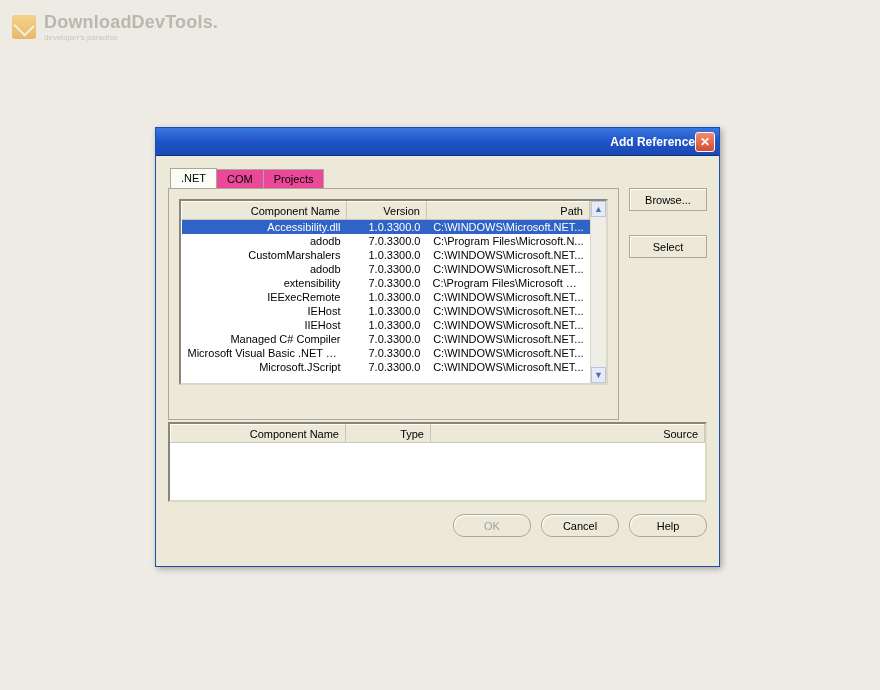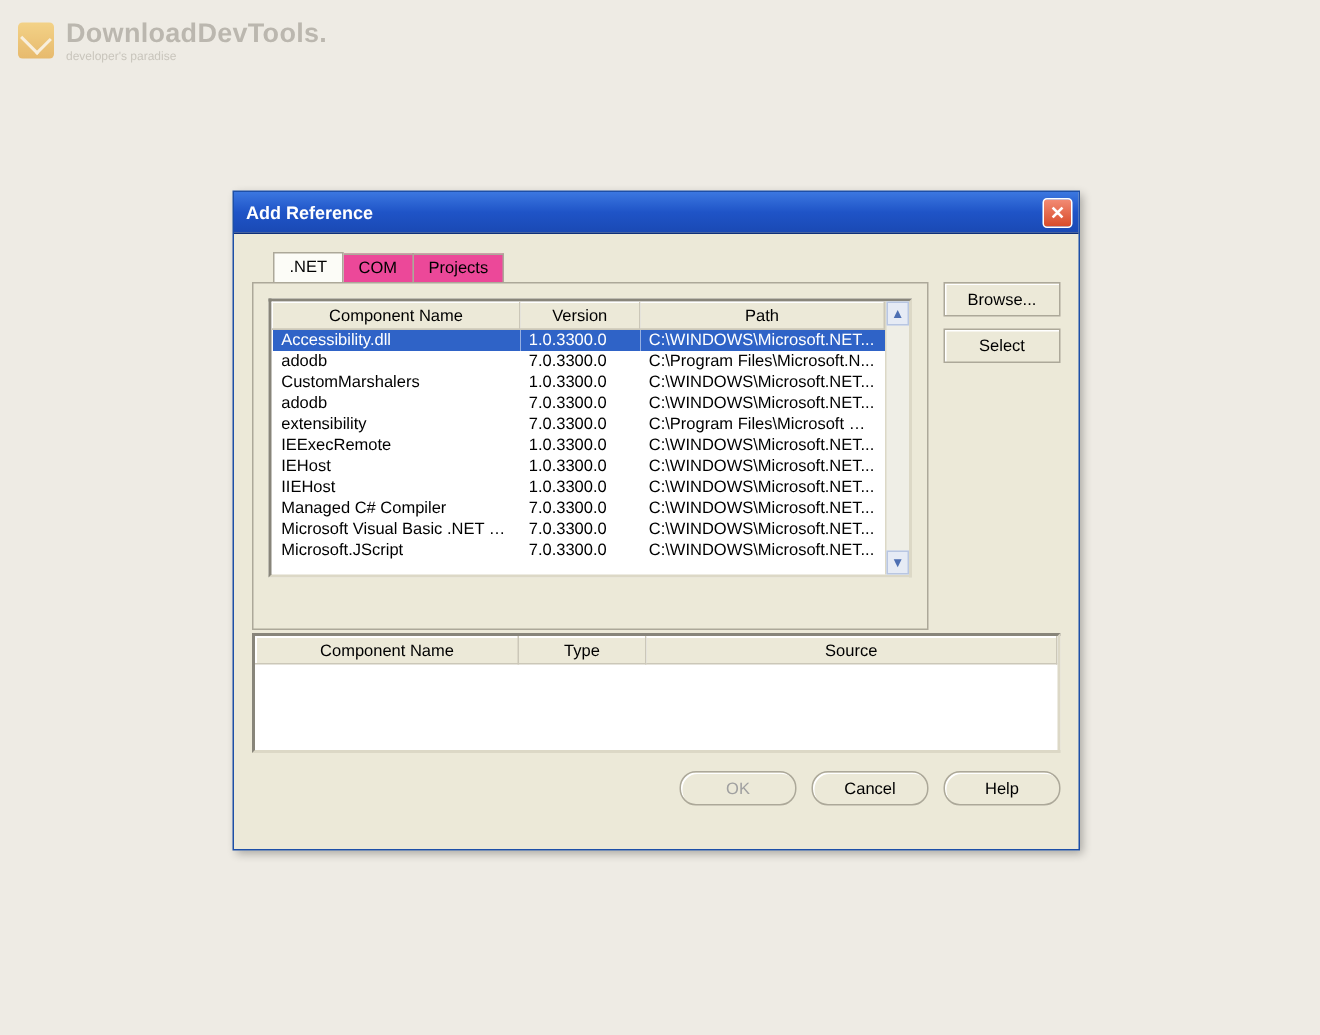--- a/index.html
+++ b/index.html
@@ -45,37 +45,38 @@
     box-shadow: 2px 2px 6px rgba(0,0,0,.3);
     display: flex; flex-direction: column;
   }
   .titlebar {
     height: 28px;
     background: linear-gradient(#3b77e0, #1f54c7 50%, #1a49b4);
     display:flex; align-items:center;
     padding: 0 4px 0 8px;
     color:#fff; font-weight:bold; font-size:12px;
     border-bottom:1px solid #0d2f7a;
+    text-align:right;
   }
   .titlebar .title { flex:1; }
   .closebtn {
     width:20px; height:20px;
     background: linear-gradient(#f28b74, #d84b2a);
     border:1px solid #fff;
     border-radius:3px;
     display:flex; align-items:center; justify-content:center;
     color:#fff; font-weight:bold; font-size:12px;
     cursor:pointer;
   }
   .dlgbody { flex:1; padding: 10px 12px 8px 12px; display:flex; flex-direction:column; }
 
   .upper { display:flex; gap:10px; }
 
   .tabhost { flex:1; }
-  .tabstrip { display:flex; align-items:flex-end; height:22px; margin-left:14px; }
+  .tabstrip { display:flex; align-items:flex-end; height:22px; margin-left:2px; }
   .tab {
     padding: 3px 10px 3px 10px;
     border:1px solid #aca899;
     border-bottom:none;
     background:#ec4899;
     margin-right:-1px;
     font-size:11px;
     cursor:pointer;
     position:relative;
   }
@@ -88,49 +89,49 @@
   }
   .listbox {
     border:2px inset #dcd8c6;
     background:#fff;
     height:186px;
     display:flex;
   }
   .listtable { flex:1; overflow:hidden; }
   table { border-collapse:collapse; width:100%; table-layout:fixed; }
   thead th {
-    text-align:center; font-weight:normal; font-size:11px;
+    text-align:right; font-weight:normal; font-size:11px;
     background:#ece9d8;
     border:1px solid #cbc7b8;
     border-top:1px solid #fff; border-left:1px solid #fff;
     padding:2px 6px;
     height:18px;
     white-space:nowrap; overflow:hidden;
   }
   tbody td {
     font-size:11px; padding:0 6px; height:14px;
-    white-space:nowrap; overflow:hidden; text-overflow:ellipsis;
+    white-space:nowrap; overflow:hidden; text-overflow:ellipsis;text-align:right;
   }
   tbody tr.selected td { background:#2f63c7; color:#fff; }
   .col-name{width:165px;} .col-ver{width:80px;} .col-path{width:auto;}
 
   .vscroll {
     width:16px; background:#efeee6;
     border-left:1px solid #dcd8c6;
     display:flex; flex-direction:column;
   }
   .sbtn {
     height:16px; background:#e6ebf5;
     border:1px solid #b8c6e2;
     display:flex; align-items:center; justify-content:center;
     color:#4d6fb3; font-size:9px; cursor:pointer;
   }
   .strack { flex:1; }
 
-  .sidebtns { width:78px; display:flex; flex-direction:column; gap:8px; padding-top:22px;}
+  .sidebtns { width:78px; display:flex; flex-direction:column; gap:24px; padding-top:22px;}
   .btn {
     height:23px; width:78px;
     border:1px solid #aca899;
     background:#ece9d8;
     font-size:11px;
     cursor:pointer;
     box-shadow: inset 1px 1px 0 #fff;
   }
   .btn:disabled, .btn.disabled { color:#a0a0a0; cursor:default; }
 

